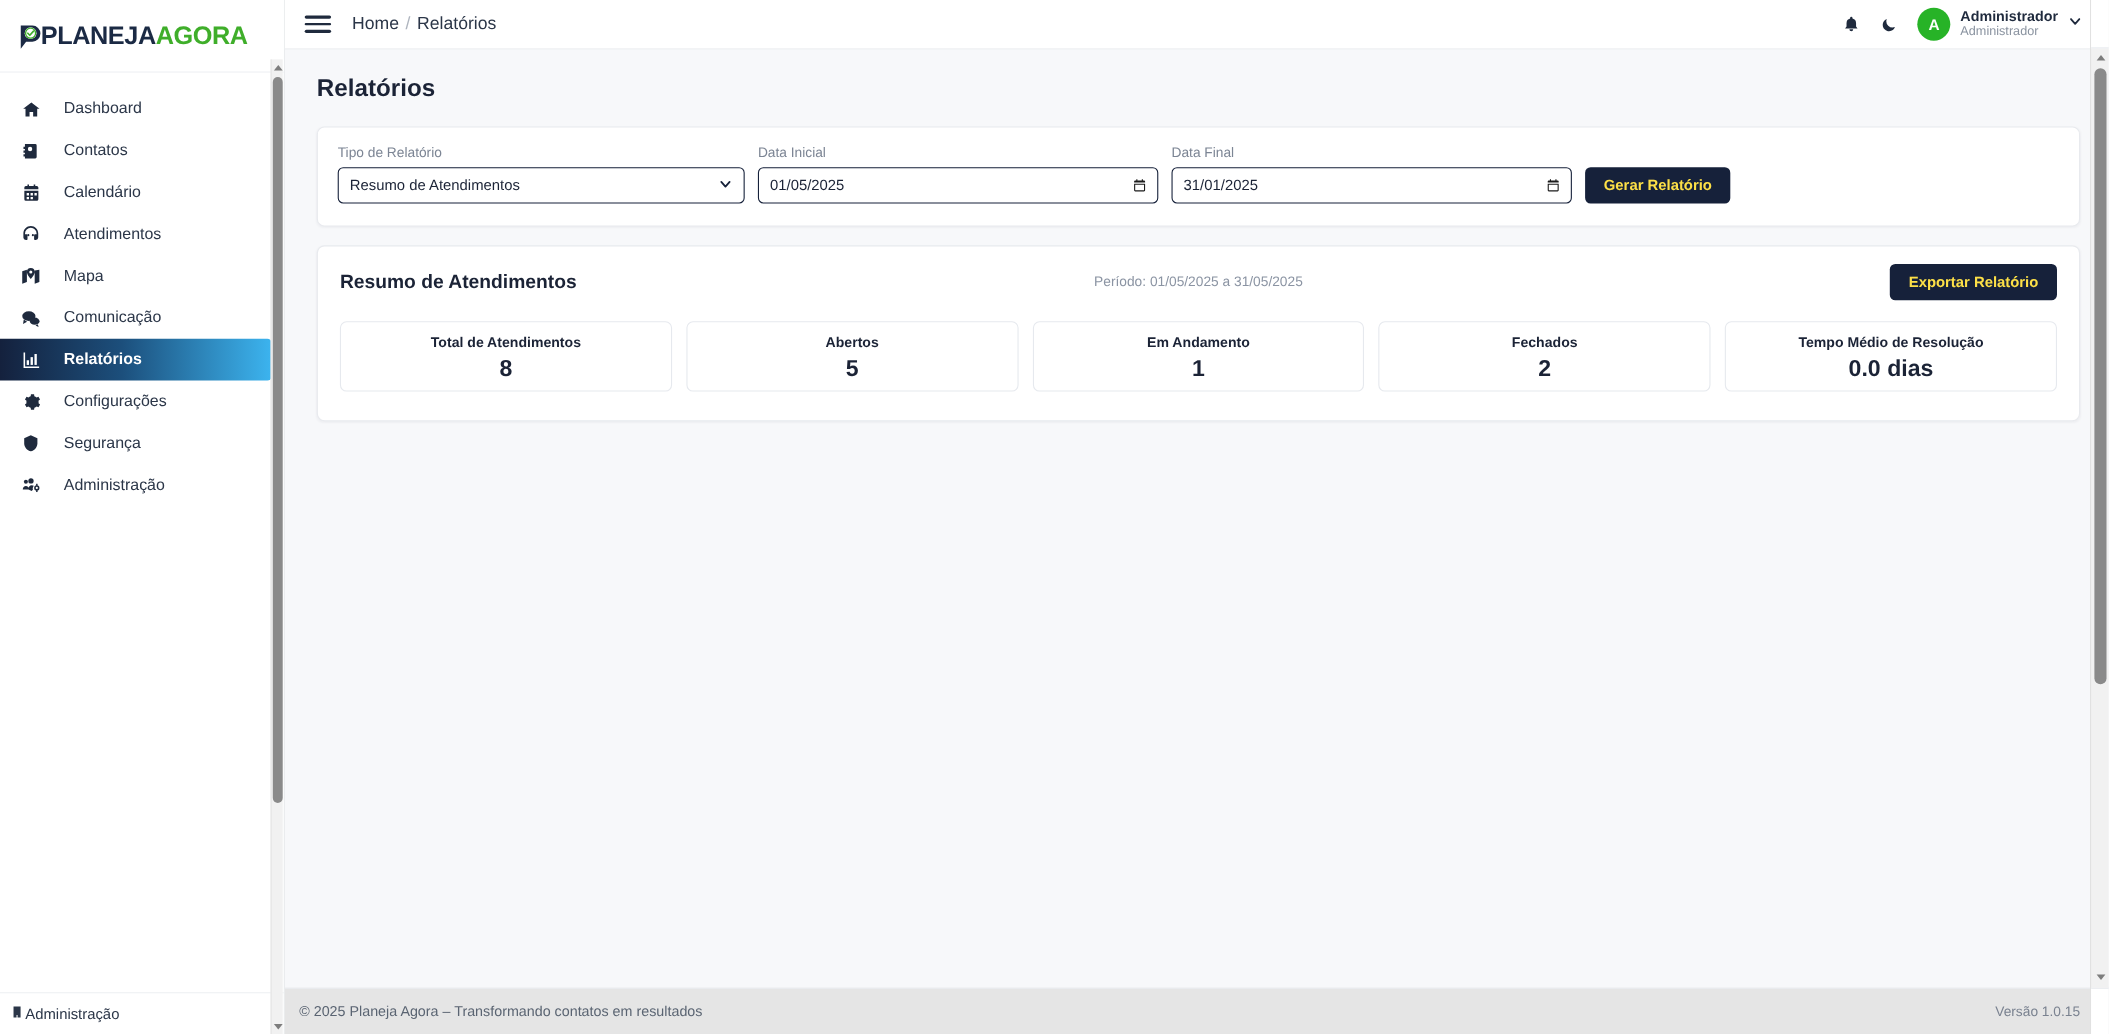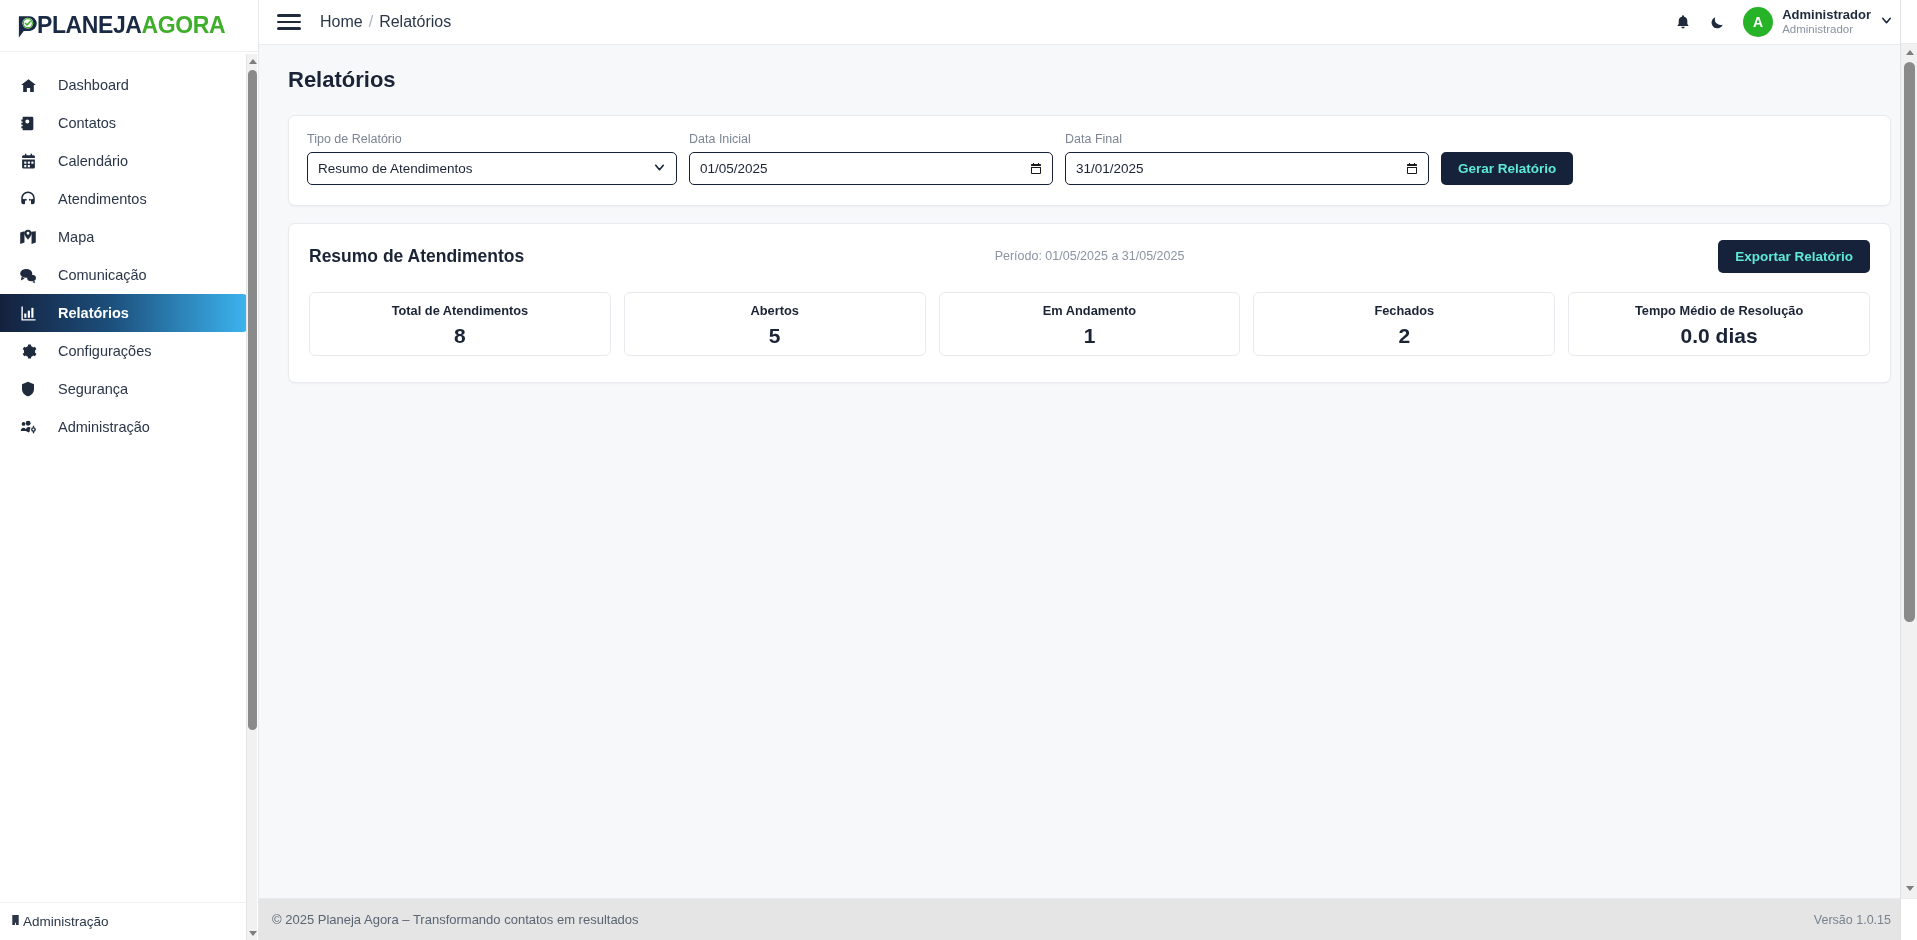--- a/index.html
+++ b/index.html
@@ -11,21 +11,21 @@
   }
   .app { position: relative; width: 1917px; height: 940px; display: flex; }
 
   
   .sidebar {
     width: 259px; height: 940px; background: #ffffff;
     border-right: 1px solid #e6e8ec;
     display: flex; flex-direction: column; position: relative; flex: 0 0 259px;
   }
   .brand {
-    height: 52px; display: flex; align-items: center; padding-left: 14px;
+    height: 66px; display: flex; align-items: center; padding-left: 14px;
     border-bottom: 1px solid #eef0f3; background: #fff;
   }
   .brand-logo { display: flex; align-items: center; gap: 0px; }
   .brand-mark { width: 26px; height: 26px; margin-right: -3px; display:block; }
   .brand-text { font-size: 23px; font-weight: 800; letter-spacing: -0.4px; line-height: 1; }
   .brand-text .a1 { color: #1b2a44; }
   .brand-text .a2 { color: #3fae2a; }
 
   .nav { padding-top: 14px; flex: 1; overflow: hidden; }
   .nav-item {
@@ -103,21 +103,21 @@
   .f-date { width: 364px; }
   .ctrl {
     height: 33px; border: 1.6px solid #16213a; border-radius: 5px; background: #fff;
     display: flex; align-items: center; padding: 0 10px; font-size: 13.5px; color: #1b2336;
     position: relative;
   }
   .ctrl .val { flex: 1; }
   .ctrl .chevdown { color: #16213a; }
   .cal-icon { color: #1b1b1b; display: flex; align-items: center; }
   .btn-dark {
-    background: #16213a; color: #5eead4; border: none; border-radius: 5px;
+    background: #16213a; color: #fde047; border: none; border-radius: 5px;
     height: 33px; padding: 0 17px; font-size: 13.5px; font-weight: 700; cursor: pointer;
     font-family: "Liberation Sans", sans-serif; white-space: nowrap;
   }
 
   .report-card { margin-top: 17px; padding: 17px 20px 26px 20px; }
   .report-head { display: flex; align-items: center; height: 30px; position: relative; }
   .report-title { font-size: 17.5px; font-weight: 700; color: #1b2336; }
   .report-period { position: absolute; left: 0; right: 0; text-align: center; font-size: 12.5px; color: #8b94a3; pointer-events: none; }
   .btn-export { margin-left: auto; position: relative; z-index: 2; }
 

